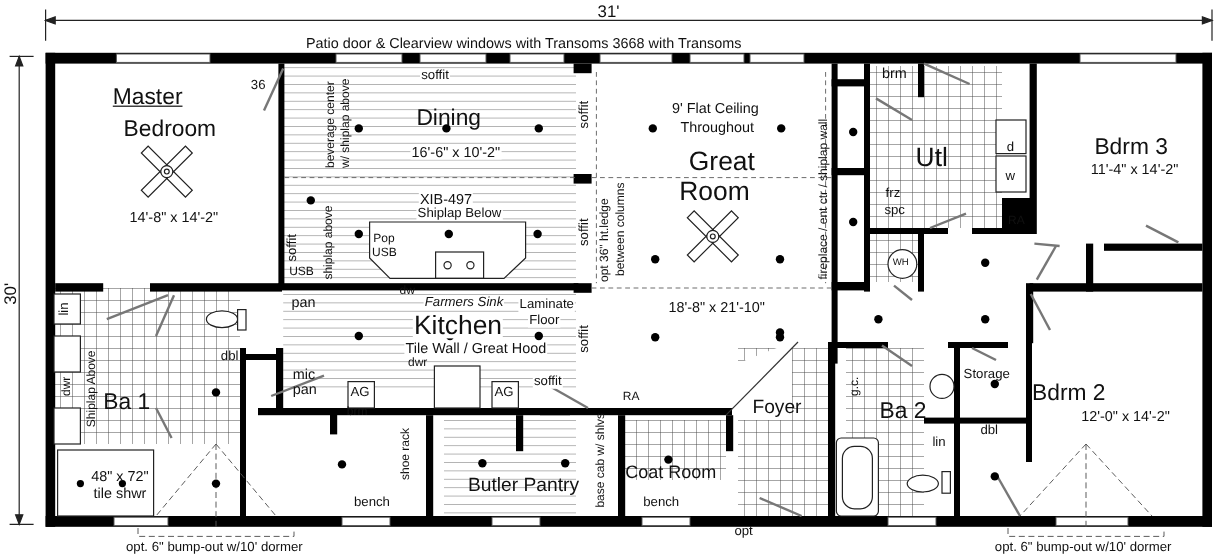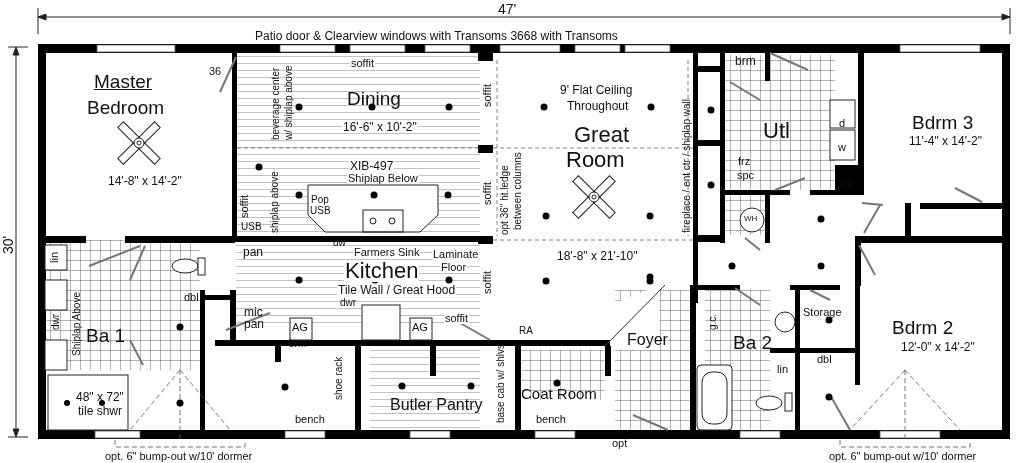--- a/index.html
+++ b/index.html
@@ -235,26 +235,26 @@
       <circle cx="471" cy="386" r="3.5"></circle>
     <circle cx="557" cy="383" r="3.5"></circle>
       <circle cx="650" cy="277" r="3.5"></circle>
     <circle cx="829" cy="320" r="3.5"></circle>
       <circle cx="829" cy="397" r="3.5"></circle>
     <circle cx="67" cy="403" r="3"></circle>
       <circle cx="102" cy="403" r="3"></circle>
   </g>
 </svg>
 
-<div class="lbl" style="left:498px;top:2px;font-size:14px;">47'</div>
+<div class="lbl" style="left:498px;top:2px;font-size:14px;">31'</div>
 <div class="lbl vert" style="left:1px;top:254px;font-size:14px;">30'</div>
 <div class="lbl note" style="left:255px;top:30px;font-size:12px;">Patio door &amp; Clearview windows with Transoms   3668 with Transoms</div>
 
 <div class="lbl room" style="left:94px;top:72px;text-decoration:underline;">Master</div>
-<div class="lbl room" style="left:87px;top:98px;">Bedroom</div>
+<div class="lbl room" style="left:103px;top:98px;">Bedroom</div>
 <div class="lbl dim" style="left:108px;top:175px;">14'-8" x 14'-2"</div>
 <div class="lbl note" style="left:209px;top:66px;">36</div>
 
 <div class="lbl room" style="left:347px;top:89px;">Dining</div>
 <div class="lbl dim bgw" style="left:342px;top:121px;">16'-6" x 10'-2"</div>
 <div class="lbl note bgw" style="left:350px;top:58px;">soffit</div>
 <div class="lbl tiny vert" style="left:271px;top:140px;">beverage center</div>
 <div class="lbl tiny vert" style="left:284px;top:140px;">w/ shiplap above</div>
 
 <div class="lbl room-lg" style="left:574px;top:124px;">Great</div>
@@ -268,21 +268,21 @@
 <div class="lbl tiny vert" style="left:500px;top:235px;">opt 36" ht.ledge</div>
 <div class="lbl tiny vert" style="left:513px;top:230px;">between columns</div>
 <div class="lbl tiny vert" style="left:682px;top:233px;">fireplace / ent ctr / shiplap wall</div>
 
 <div class="lbl room-lg bgw" style="left:344px;top:260px;">Kitchen</div>
 <div class="lbl dim bgw" style="left:349px;top:160px;">XIB-497</div>
 <div class="lbl note bgw" style="left:347px;top:173px;">Shiplap Below</div>
 <div class="lbl tiny" style="left:311px;top:195px;">Pop</div>
 <div class="lbl tiny" style="left:310px;top:206px;">USB</div>
 <div class="lbl tiny" style="left:333px;top:238px;">dw</div>
-<div class="lbl note bgw" style="left:353px;top:247px;">Farmers Sink</div>
+<div class="lbl note bgw" style="left:353px;top:247px;font-style:italic;">Farmers Sink</div>
 <div class="lbl note bgw" style="left:432px;top:249px;">Laminate</div>
 <div class="lbl note bgw" style="left:440px;top:262px;">Floor</div>
 <div class="lbl dim bgw" style="left:337px;top:284px;">Tile Wall / Great Hood</div>
 <div class="lbl tiny" style="left:340px;top:298px;">dwr</div>
 <div class="lbl note" style="left:292px;top:322px;">AG</div>
 <div class="lbl note" style="left:412px;top:322px;">AG</div>
 <div class="lbl note bgw" style="left:444px;top:313px;">soffit</div>
 <div class="lbl note vert" style="left:239px;top:218px;">soffit</div>
 <div class="lbl tiny vert" style="left:270px;top:233px;">shiplap above</div>
 <div class="lbl tiny" style="left:241px;top:222px;">USB</div>
@@ -311,21 +311,21 @@
 <div class="lbl dim" style="left:735px;top:55px;">brm</div>
 <div class="lbl note" style="left:839px;top:118px;">d</div>
 <div class="lbl note" style="left:838px;top:142px;">w</div>
 <div class="lbl note" style="left:738px;top:156px;">frz</div>
 <div class="lbl note" style="left:737px;top:170px;">spc</div>
 <div class="lbl tiny" style="left:840px;top:180px;">RA</div>
 <div class="lbl tiny" style="left:744px;top:215px;font-size:8px;">WH</div>
 
 <div class="lbl room" style="left:912px;top:113px;">Bdrm 3</div>
 <div class="lbl dim" style="left:909px;top:135px;">11'-4" x 14'-2"</div>
-<div class="lbl room" style="left:892px;top:318px;">Bdrm 2</div>
+<div class="lbl room" style="left:860px;top:318px;">Bdrm 2</div>
 <div class="lbl dim" style="left:901px;top:341px;">12'-0" x 14'-2"</div>
 
 <div class="lbl room" style="left:86px;top:306px;margin-top:20px;">Ba 1</div>
 <div class="lbl note vert" style="left:49px;top:263px;">lin</div>
 <div class="lbl tiny vert" style="left:51px;top:330px;">dwr</div>
 <div class="lbl tiny vert" style="left:72px;top:356px;">Shiplap Above</div>
 <div class="lbl dim" style="left:76px;top:391px;">48" x 72"</div>
 <div class="lbl dim" style="left:78px;top:405px;">tile shwr</div>
 <div class="lbl note" style="left:184px;top:292px;">dbl</div>
 

